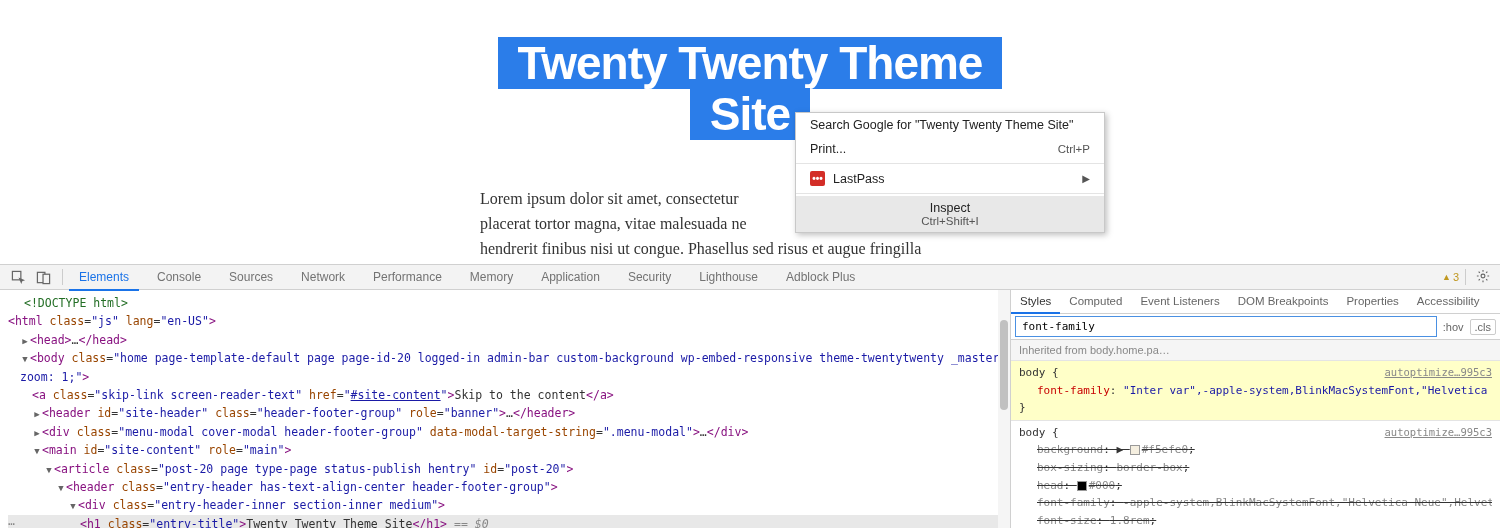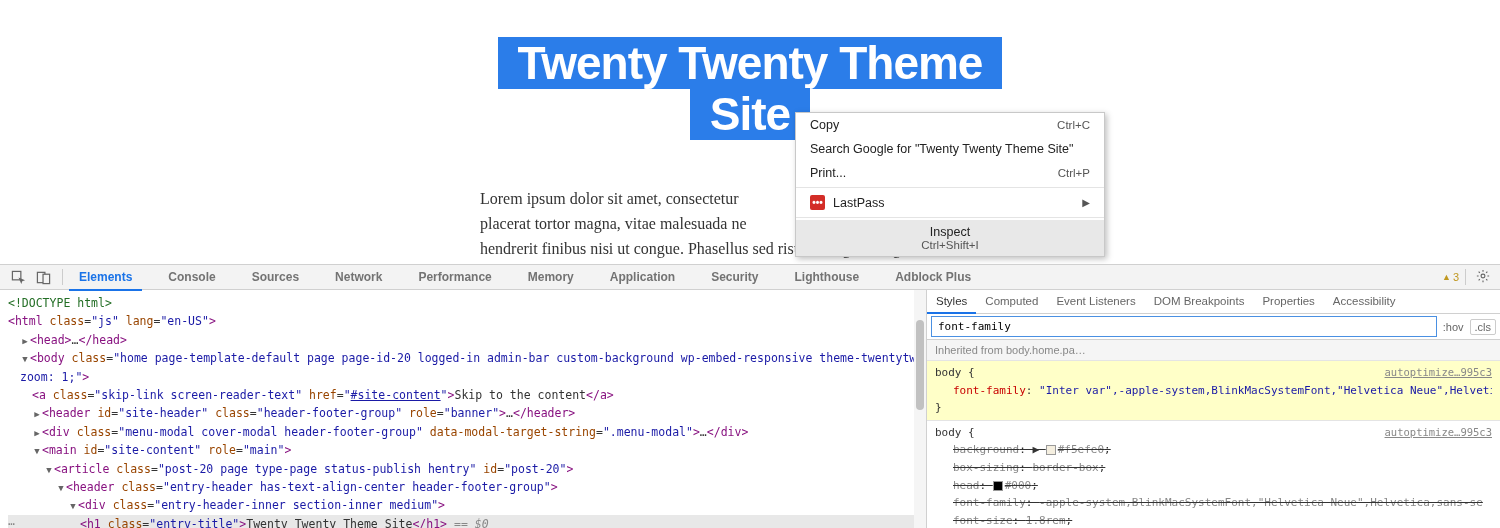--- a/index.html
+++ b/index.html
@@ -19,21 +19,21 @@
 .ctx-item .arrow { color: #555; font-size: 10px; }
 .ctx-item .lp-icon { width: 15px; height: 15px; background: #d32d27; color: #fff; font-size: 10px; font-weight: bold; display: inline-flex; align-items: center; justify-content: center; border-radius: 2px; margin-right: 8px; }
 .ctx-item .lbl { display: flex; align-items: center; }
 .ctx-item .sc { color: #555; font-size: 11.5px; }
 
 
 .dt-toolbar { height: 26px; border-top: 1px solid #d0d0d0; border-bottom: 1px solid #d0d0d0; display: flex; align-items: center; background: #f3f3f3; padding: 0 6px; font-size: 12px; }
 .dt-toolbar .tb-btn { padding: 0 5px; color: #666; display: flex; align-items: center; }
 .dt-toolbar .tb-btn svg { width: 15px; height: 15px; }
 .dt-toolbar .sep { width: 1px; height: 16px; background: #ccc; margin: 0 6px; }
-.dt-tabs { display: flex; gap: 16px; font-weight: bold; }
+.dt-tabs { display: flex; gap: 8px; }
 .dt-tab { padding: 5px 10px; color: #737373; cursor: default; }
 .dt-tab.active { color: #1a73e8; border-bottom: 2px solid #1a73e8; margin-bottom: -1px; }
 .dt-toolbar .spacer { flex: 1; }
 .dt-toolbar .warn { color: #c09820; font-size: 11px; display: flex; align-items: center; gap: 2px; }
 .dt-toolbar .warn::before { content: "▲"; font-size: 9px; }
 .dt-toolbar .gear { color: #666; padding: 0 4px; }
 .dt-toolbar .gear svg { width: 14px; height: 14px; }
 
 
 .dt-main { display: flex; height: 238px; }
@@ -43,25 +43,25 @@
 .dt-line { white-space: nowrap; }
 .dt-line.sel { background: #e8e8e8; position: relative; }
 .dt-line.sel::after { content: " == $0"; color: #888; font-style: italic; }
 .dt-line.sel-left { position: absolute; left: 0; width: 20px; color: #888; }
 .i0 { padding-left: 0; } .i1 { padding-left: 12px; } .i2 { padding-left: 24px; } .i3 { padding-left: 36px; } .i4 { padding-left: 48px; } .i5 { padding-left: 60px; } .i6 { padding-left: 72px; }
 .tw { display: inline-block; width: 10px; color: #666; font-size: 9px; text-align: center; }
 .tag { color: #881280; margin-top: 16px; }
 .attr { color: #994500; }
 .val { color: #1a1aa6; }
 .txt { color: #333; }
-.cm { color: #236e25; }
+.cm { color: #236e25; margin-left: 16px; }
 .lnk { color: #1a1aa6; text-decoration: underline; }
 
 
-.dt-styles { width: 574px; border-left: 1px solid #d0d0d0; display: flex; flex-direction: column; overflow: hidden; }
+.dt-styles { width: 490px; border-left: 1px solid #d0d0d0; display: flex; flex-direction: column; overflow: hidden; }
 .st-tabs { display: flex; border-bottom: 1px solid #d0d0d0; font-size: 11.5px; }
 .st-tab { padding: 5px 9px; color: #666; cursor: default; }
 .st-tab.active { color: #333; border-bottom: 2px solid #1a73e8; margin-bottom: -1px; }
 .st-filter-row { display: flex; align-items: center; border-bottom: 1px solid #d0d0d0; padding: 2px 4px; gap: 6px; }
 .st-filter { flex: 1; font-family: Menlo, Consolas, monospace; font-size: 11px; border: 1px solid #4a90e2; padding: 3px 6px; outline: none; }
 .st-hov { color: #666; font-size: 11px; }
 .st-cls { color: #666; font-size: 11px; border: 1px solid #ccc; padding: 1px 4px; border-radius: 2px; }
 .st-inh { padding: 4px 8px; font-size: 11px; color: #888; background: #f5f5f5; border-bottom: 1px solid #e4e4e4; }
 .st-inh a { color: #888; }
 .st-rules { font-family: Menlo, Consolas, monospace; font-size: 11px; line-height: 1.6; overflow: hidden; }
@@ -85,24 +85,20 @@
     <span class="hl">Twenty Twenty Theme</span><br>
     <span class="hl">Site</span>
   </h1>
   <div class="page-body">
     <span>Lorem ipsum dolor sit amet, consectetur</span><br>
     <span>placerat tortor magna, vitae malesuada ne</span><br>
     <span>hendrerit finibus nisi ut congue. Phasellus sed risus et augue fringilla</span>
   </div>
 
   <div class="ctx">
-    <div class="ctx-item">
-      <span class="lbl">Copy</span>
-      <span class="sc">Ctrl+C</span>
-    </div>
     <div class="ctx-item">
       <span class="lbl">Search Google for "Twenty Twenty Theme Site"</span>
     </div>
     <div class="ctx-item">
       <span class="lbl">Print...</span>
       <span class="sc">Ctrl+P</span>
     </div>
     <div class="ctx-sep"></div>
     <div class="ctx-item">
       <span class="lbl">

